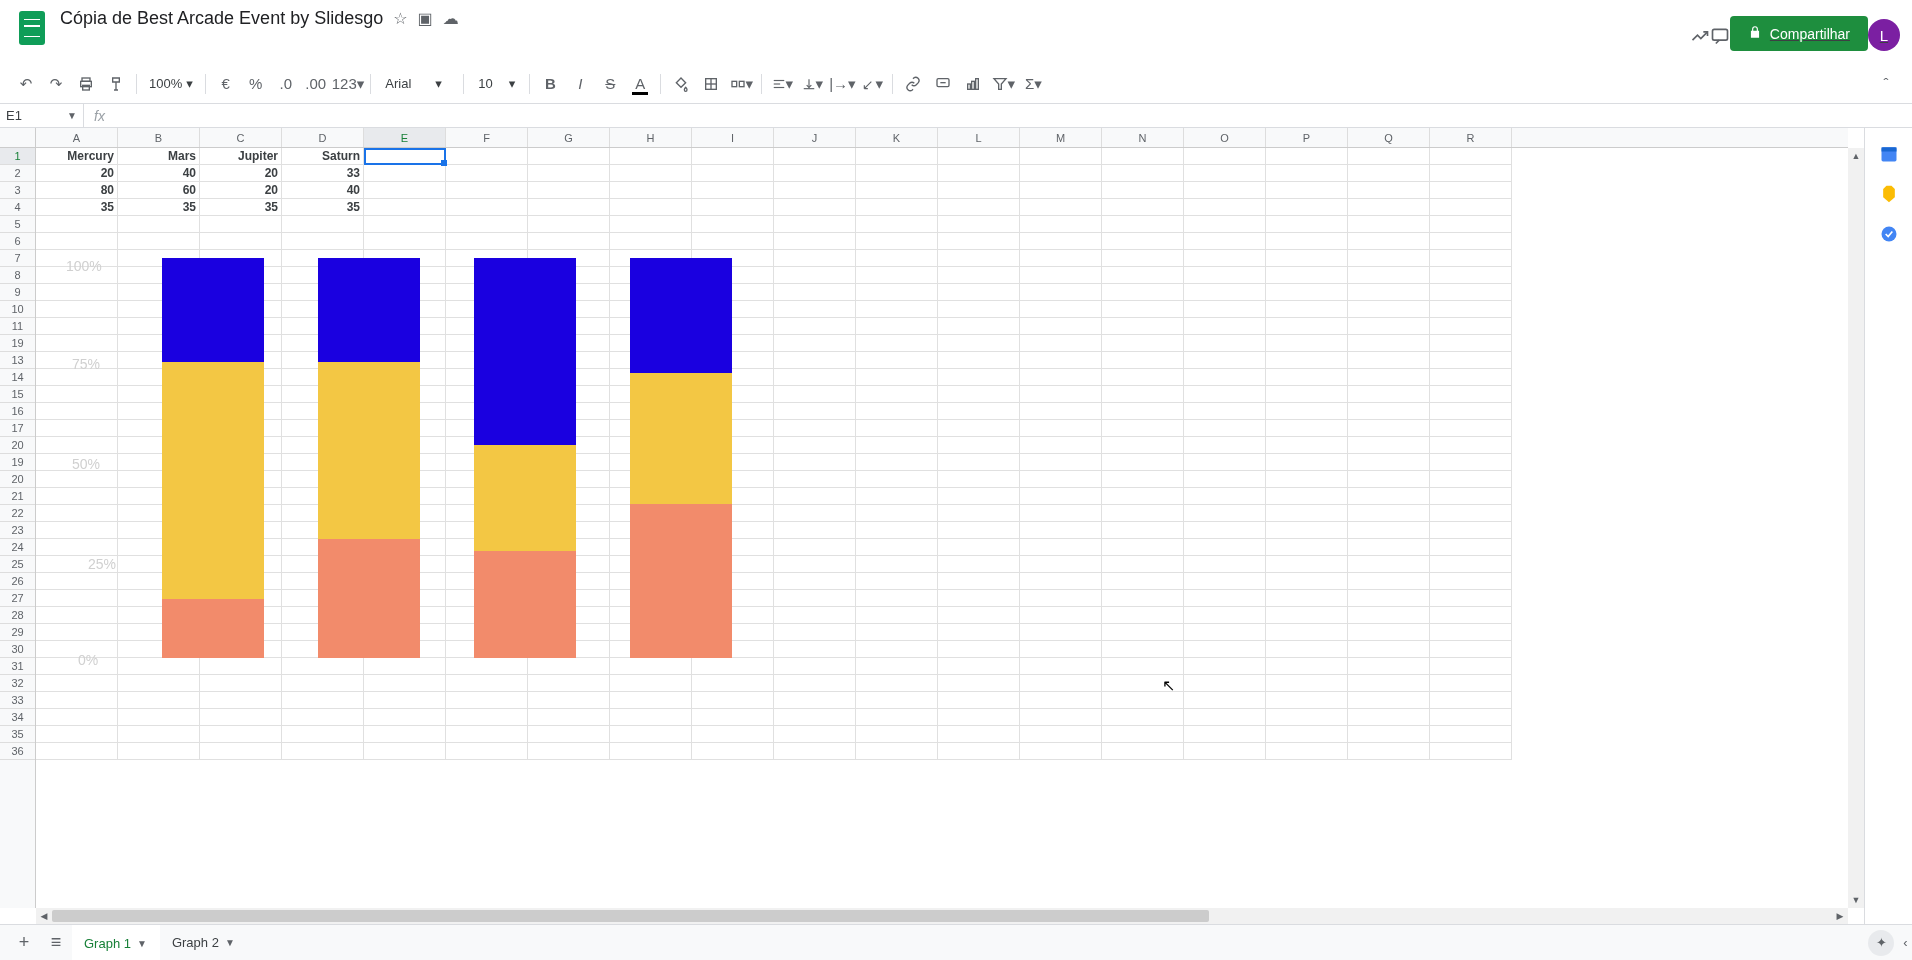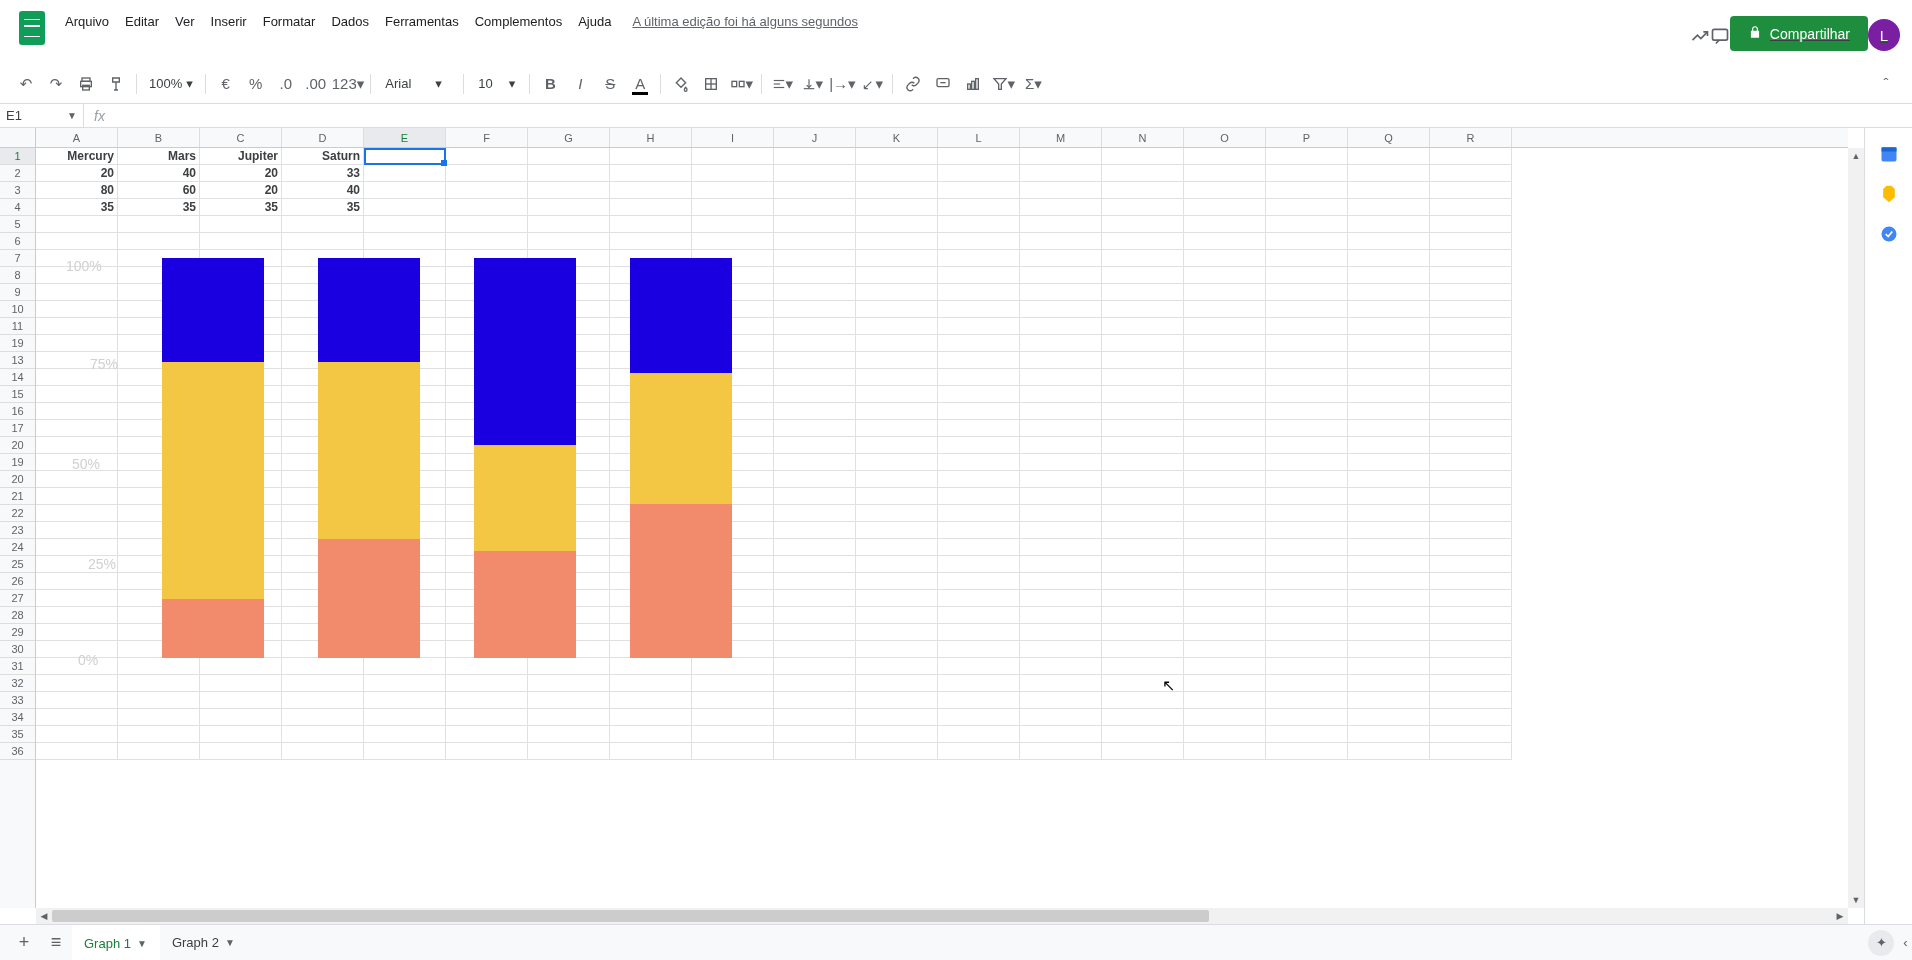--- a/index.html
+++ b/index.html
@@ -91,31 +91,25 @@
   .cursor-pointer{position:absolute;z-index:100;font-size:16px;color:#000;}
 </style>
 </head>
 <body>
 
 <div class="header">
   <div class="logo">
       <div class="logo-icon"></div>
     </div>
   <div class="doc-area">
-    <div class="menu-row">
-      <span class="menu-item">Arquivo</span>
-      <span class="menu-item">Editar</span>
-      <span class="menu-item">Ver</span>
-      <span class="menu-item">Inserir</span>
-      <span class="menu-item">Formatar</span>
-      <span class="menu-item">Dados</span>
-      <span class="menu-item">Ferramentas</span>
-      <span class="menu-item">Complementos</span>
-      <span class="menu-item">Ajuda</span>
-      <span class="last-edit">A última edição foi há alguns segundos</span>
+    <div class="title-row">
+      <span class="doc-title">Cópia de Best Arcade Event by Slidesgo</span>
+      <span class="title-icon">☆</span>
+      <span class="title-icon">▣</span>
+      <span class="title-icon">☁</span>
     </div>
   </div>
   <div class="header-right">
     <span class="hr-icon"><svg width="20" height="20" viewBox="0 0 24 24" fill="none" stroke="currentColor" stroke-width="2">
           <polyline points="3 17 9 11 13 15 21 7"></polyline>
           <polyline points="16 7 21 7 21 12"></polyline>
         </svg></span>
     <span class="hr-icon"><svg width="20" height="20" viewBox="0 0 24 24" fill="none" stroke="currentColor" stroke-width="2">
           <rect x="3" y="4" width="18" height="13" rx="2"></rect>
           <path d="M7 21l4-4"></path>
@@ -1025,21 +1019,21 @@
           <div class="cell"></div>
           <div class="cell"></div>
           <div class="cell"></div>
           <div class="cell"></div>
           <div class="cell"></div>
           <div class="cell"></div>
         </div>
 
     <div class="chart" id="chart" style="left:30px;top:110px;width:760px;height:400px;">
         <span class="axis-label" style="left:0;top:0;">100%</span>
-        <span class="axis-label" style="left:24px;top:98px;">75%</span>
+        <span class="axis-label" style="left:6px;top:98px;">75%</span>
         <span class="axis-label" style="left:6px;top:198px;">50%</span>
         <span class="axis-label" style="left:22px;top:298px;">25%</span>
         <span class="axis-label" style="left:12px;top:394px;">0%</span>
       <div class="stack-bar" style="left: 96px; height: 400px;">
             <div class="seg s1" style="height: 59.2593px; background: rgb(242, 139, 107);"></div>
             <div class="seg s2" style="height: 237.037px; background: rgb(243, 199, 68);"></div>
             <div class="seg s3" style="height: 103.704px; background: rgb(26, 0, 224);"></div>
           </div>
           <div class="stack-bar" style="left: 252px; height: 400px;">
             <div class="seg s1" style="height: 118.519px; background: rgb(242, 139, 107);"></div>

